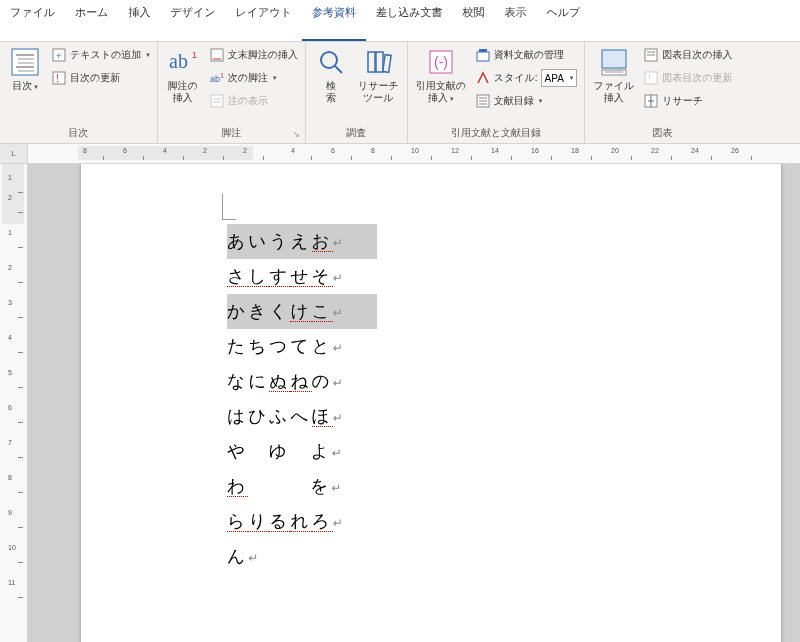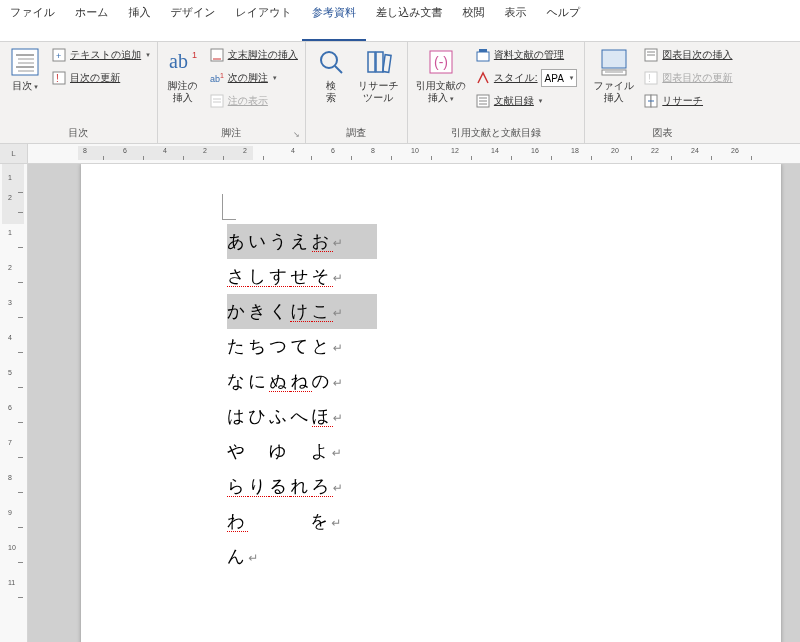--- a/index.html
+++ b/index.html
@@ -14,21 +14,21 @@
 .ribbon { display: flex; background: #f3f2f1; border-bottom: 1px solid #d4d4d4; height: 102px; }
 .ribbon-group { display: flex; flex-direction: column; border-right: 1px solid #d4d4d4; padding: 2px 4px 0 4px; position: relative; }
 .ribbon-group-content { flex: 1; display: flex; align-items: flex-start; gap: 2px; }
 .ribbon-group-label { text-align: center; font-size: 10px; color: #555; padding: 2px 0 3px 0; }
 .ribbon-col { display: flex; flex-direction: column; gap: 1px; }
 .ribbon-btn-lg { display: flex; flex-direction: column; align-items: center; padding: 2px 4px; cursor: pointer; text-align: center; min-width: 42px; }
 .ribbon-btn-lg .icon-lg { width: 32px; height: 32px; display: flex; align-items: center; justify-content: center; margin-bottom: 2px; }
 .ribbon-btn-lg .label { font-size: 10px; line-height: 1.2; color: #333; white-space: pre-wrap; }
 .ribbon-btn-sm { display: flex; align-items: center; padding: 2px 3px; cursor: pointer; gap: 3px; height: 22px; }
 .ribbon-btn-sm .icon-sm { width: 16px; height: 16px; display: flex; align-items: center; justify-content: center; }
-.ribbon-btn-sm .label { font-size: 10px; color: #333; white-space: nowrap; text-decoration: underline; }
+.ribbon-btn-sm .label { font-size: 10px; color: #333; white-space: nowrap; }
 .ribbon-btn-sm.disabled .label { color: #aaa; }
 .dropdown-arrow { font-size: 7px; margin-left: 2px; color: #555; }
 .dialog-launcher { position: absolute; right: 2px; bottom: 3px; width: 10px; height: 10px; font-size: 8px; color: #888; cursor: pointer; }
 .style-select { height: 18px; font-size: 10px; border: 1px solid #aaa; background: #fff; display: inline-flex; align-items: center; padding: 0 3px; gap: 4px; }
 
 
 .ruler-h { height: 20px; background: #f8f8f8; border-bottom: 1px solid #d4d4d4; display: flex; position: relative; }
 .ruler-corner { width: 28px; background: #e8e8e8; border-right: 1px solid #d4d4d4; font-size: 8px; display: flex; align-items: center; justify-content: center; color: #666; }
 .ruler-scale { flex: 1; position: relative; overflow: hidden; }
 .ruler-bg { position: absolute; left: 50px; top: 2px; height: 14px; width: 175px; background: #e8e8e8; }
@@ -360,18 +360,18 @@
   <div class="page-container">
     <div class="page" id="page">
       <div class="cursor-mark"></div>
     <div class="doc-line selected"><span>あ</span><span>い</span><span>う</span><span>え</span><span class="underline-red">お</span><span class="pmark">↵</span></div>
         <div class="doc-line"><span class="underline-red">さ</span><span class="underline-red">し</span><span class="underline-red">す</span><span class="underline-red">せ</span><span class="underline-red">そ</span><span class="pmark">↵</span></div>
         <div class="doc-line selected"><span>か</span><span>き</span><span>く</span><span class="underline-red">け</span><span class="underline-red">こ</span><span class="pmark">↵</span></div>
         <div class="doc-line"><span>た</span><span>ち</span><span>つ</span><span>て</span><span>と</span><span class="pmark">↵</span></div>
         <div class="doc-line"><span>な</span><span>に</span><span class="underline-red">ぬ</span><span class="underline-red">ね</span><span>の</span><span class="pmark">↵</span></div>
         <div class="doc-line"><span>は</span><span>ひ</span><span>ふ</span><span>へ</span><span class="underline-red">ほ</span><span class="pmark">↵</span></div>
         <div class="doc-line"><span>や</span><span>　</span><span>ゆ</span><span>　</span><span>よ</span><span class="pmark">↵</span></div>
+        <div class="doc-line"><span class="underline-red">わ</span><span>　</span><span>　</span><span>　</span><span>を</span><span class="pmark">↵</span></div>
         <div class="doc-line"><span class="underline-red">ら</span><span class="underline-red">り</span><span class="underline-red">る</span><span class="underline-red">れ</span><span class="underline-red">ろ</span><span class="pmark">↵</span></div>
-        <div class="doc-line"><span class="underline-red">わ</span><span>　</span><span>　</span><span>　</span><span>を</span><span class="pmark">↵</span></div>
         <div class="doc-line"><span>ん</span><span class="pmark">↵</span></div>
       </div>
   </div>
 </div>
 
 </body></html>

